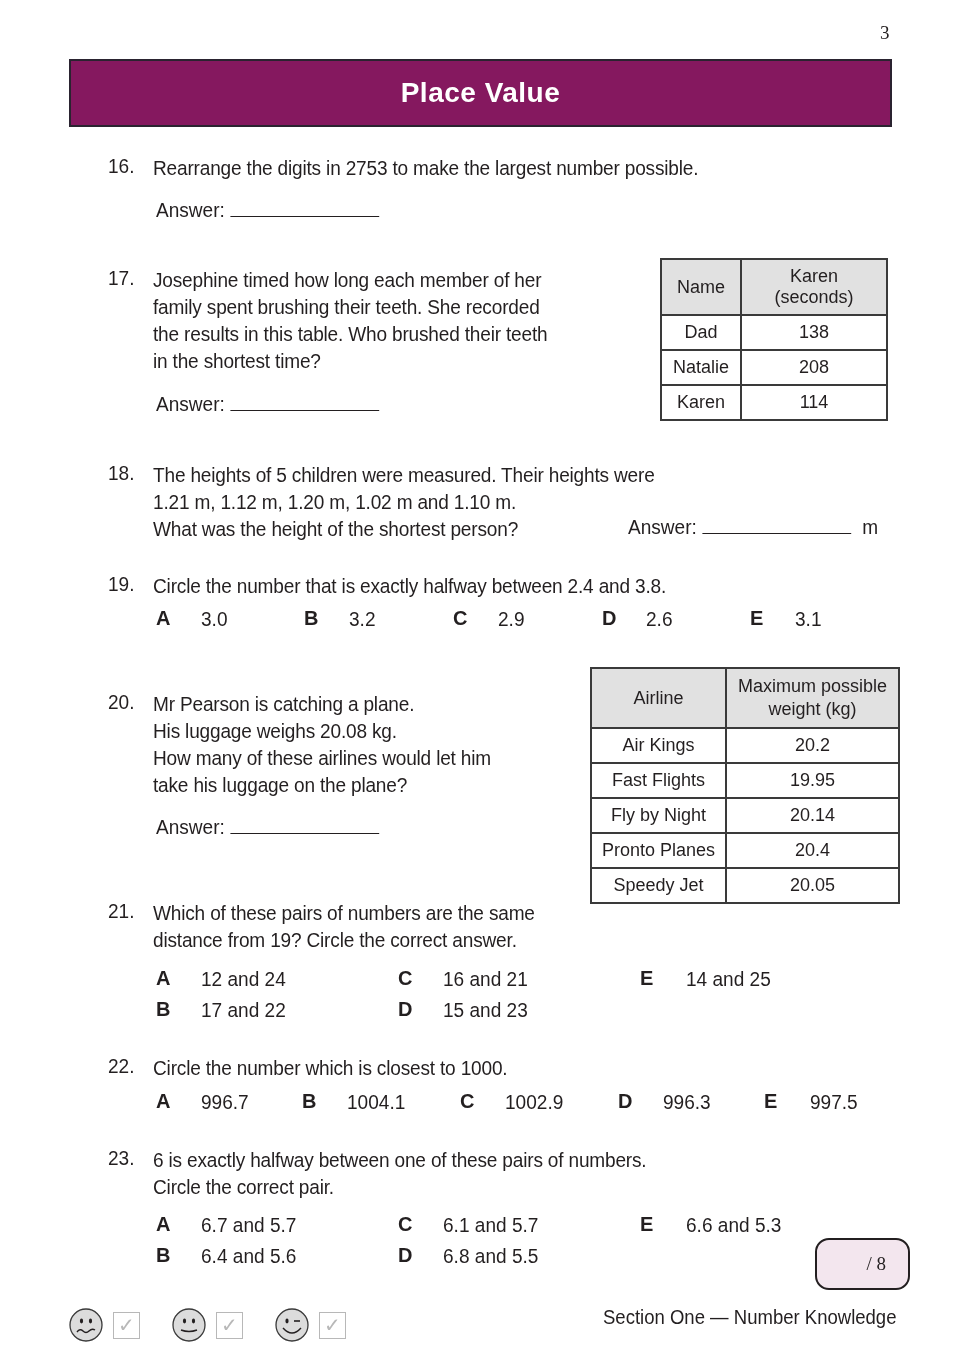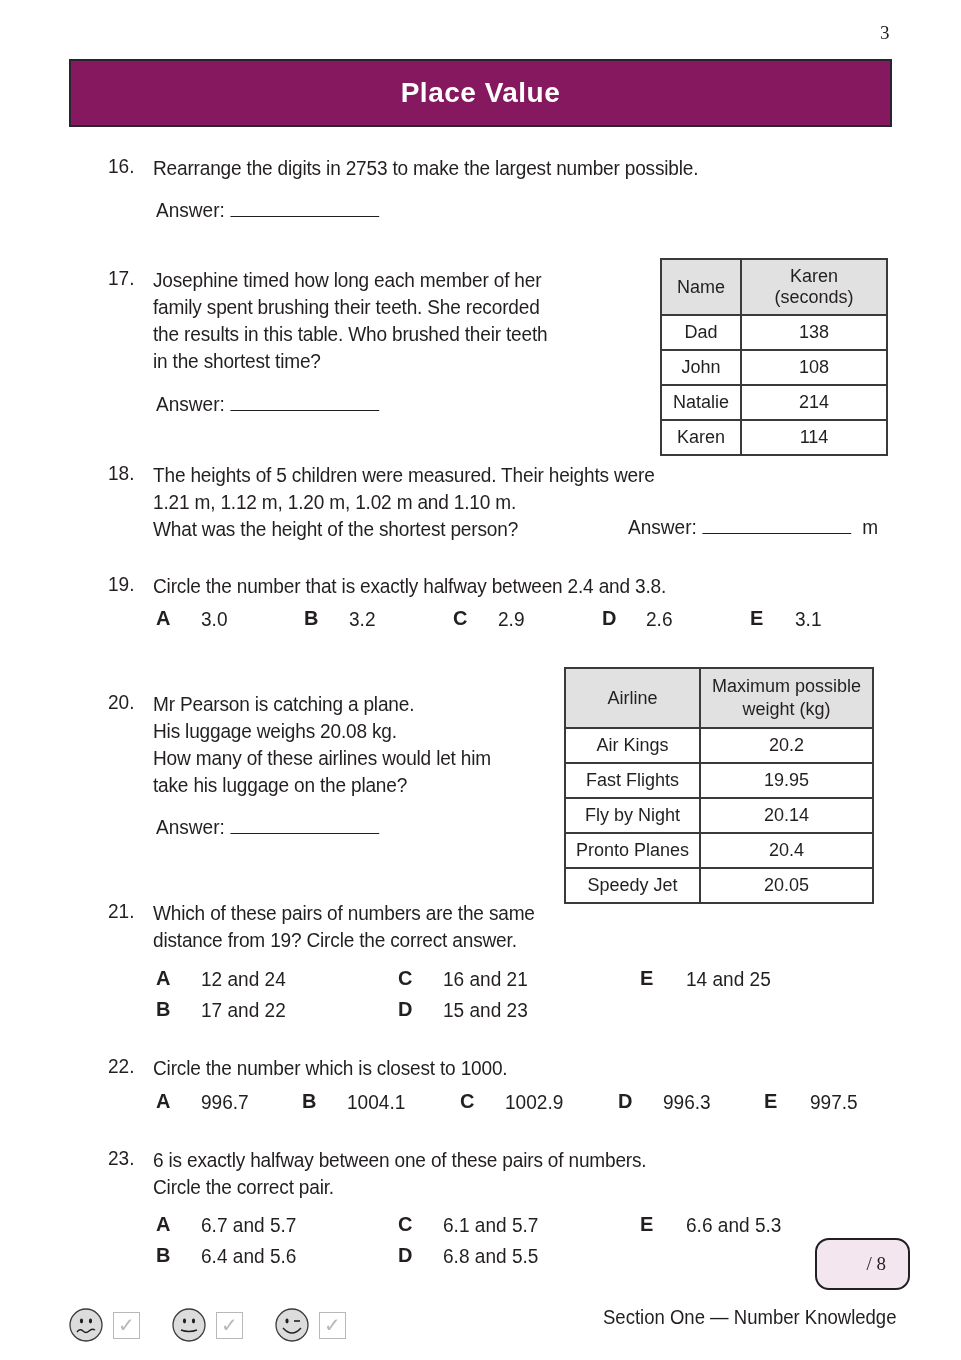--- a/index.html
+++ b/index.html
@@ -54,27 +54,23 @@
   <table class="data" style="left:660px; top:258px; width:228px;">
     <tbody>
         <tr style="height:28px;">
       <th style="width:80px;">Name</th>
       <th>Karen (seconds)</th>
     </tr>
     <tr style="height:27px;">
           <td>Dad</td>
           <td>138</td>
         </tr>
-    <tr style="height:27px;">
-          <td>John</td>
-          <td>108</td>
-        </tr>
     <tr style="height:35px;">
           <td>Natalie</td>
-          <td>214</td>
+          <td>208</td>
         </tr>
     <tr style="height:27px;">
           <td>Karen</td>
           <td>114</td>
         </tr>
   </tbody>
     </table>
 </div>
 
 <div>
@@ -119,21 +115,21 @@
   <div class="qnum" style="left:108px; top:690px;">20.</div>
   <div class="abs qtext" style="left:153px; top:690px;">
     <div>Mr Pearson is catching a plane.</div>
     <div>His luggage weighs 20.08 kg.</div>
     <div>How many of these airlines would let him</div>
     <div>take his luggage on the plane?</div>
   </div>
   <div class="abs answer" style="left:156px; top:815px;">
     <span>Answer:</span><span class="blank"></span>
   </div>
-  <table class="data" style="left:564px; top:667px; width:310px;">
+  <table class="data" style="left:590px; top:667px; width:310px;">
     <tbody>
         <tr style="height:57px;">
       <th style="width:135px;">Airline</th>
       <th style="line-height:23px;">
         <div>Maximum possible</div>
         <div>weight (kg)</div>
       </th>
     </tr>
     <tr style="height:27px;">
           <td>Air Kings</td>

